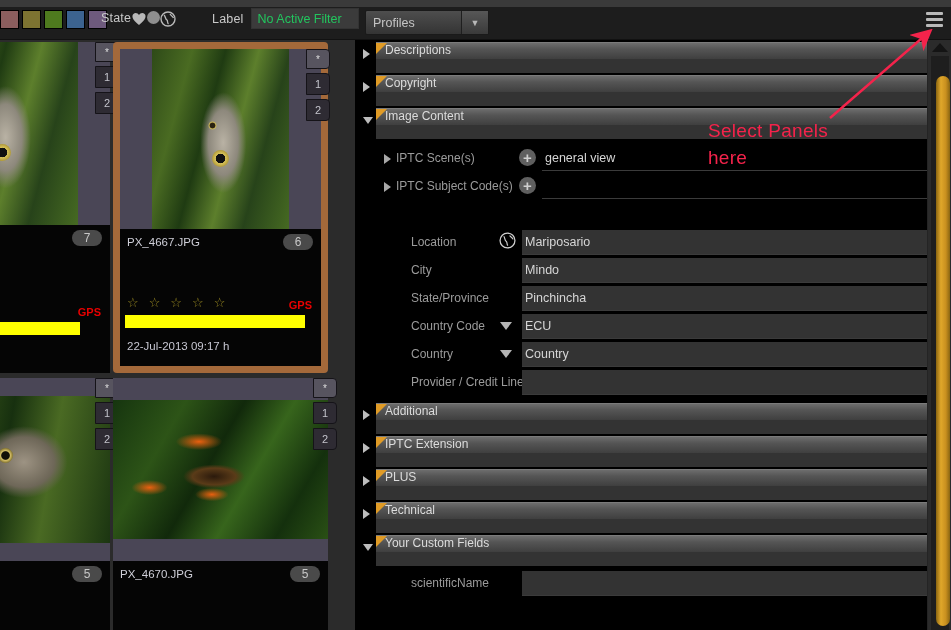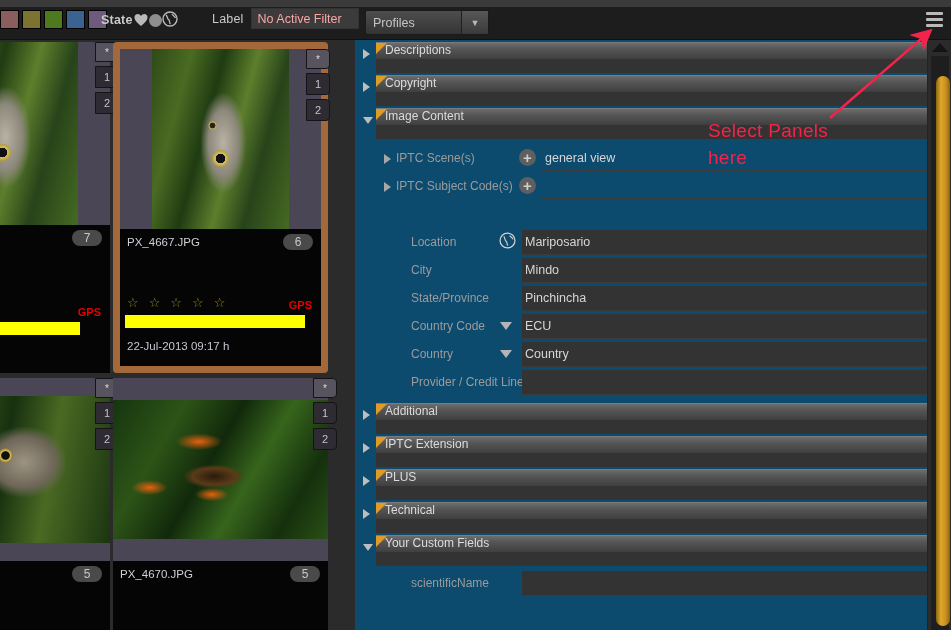--- a/index.html
+++ b/index.html
@@ -19,34 +19,34 @@
   }
   .tb-thinline {
     position:absolute; left:0; top:0; width:951px; height:7px;
     background:#3a3a3a;
   }
   .swatches { position: absolute; left: 0; top: 10px; display: flex; gap: 3px; }
   .sw { width: 19px; height: 19px; border: 1px solid #000; }
 
   .state-group {
     position: absolute; left: 101px; top: 11px;
-    display: flex; align-items: flex-end;  font-weight: bold;
+    display: flex; align-items: flex-start; 
   }
   .tb-label { color: #c9c9c9; font-size: 12.5px; letter-spacing: .2px; }
   .icon-heart { width: 16px; height: 15px; position: relative; }
   .icon-heart svg, .icon-globe svg { display: block; }
   .icon-dot { width: 13px; height: 13px; border-radius: 50%; background: #8e8e8e; }
 
   .label-group {
     position: absolute; left: 212px; top: 8px;
     display: flex; align-items: center; gap: 7px;
   }
   .filter-box {
     width: 108px; height: 21px; background: #3b3b3b;
-    color: #fca5a5; font-size: 12.5px;
+    color: #22c55e; font-size: 12.5px;
     display: flex; align-items: center; padding-left: 6px;
     border: 1px solid #333;
     white-space: nowrap; overflow: hidden;
   }
   .dbl-chev { color: #9a9a9a; font-size: 13px; line-height: 9px; margin-left:-2px;}
   .dbl-chev span { display:block; }
 
   
   .profiles {
     position: absolute; left: 365px; top: 10px;
@@ -133,21 +133,21 @@
   }
   .pic.p3 { background:
       radial-gradient(ellipse 28% 34% at 60% 45%, #9d9383 0%, #6e6758 50%, rgba(0,0,0,0) 72%),
       linear-gradient(100deg,#1d3512 0%,#3c5a1c 28%,#17300f 50%,#4a6a23 70%,#1b3511 100%);
   }
   .eye { position:absolute; border-radius:50%; }
 
   
   .meta-pane {
     position: absolute; left: 355px; top: 40px; width: 596px; height: 590px;
-    background: #0c4a6e; overflow: hidden;
+    background: #000000; overflow: hidden;
   }
   .sec {
     position: relative; height: 33px; margin: 0 0 0 0;
   }
   .sec-tri {
     position: absolute; left: 8px; top: 9px;
     width: 0; height: 0;
   }
   .tri-right {
     border-left: 7px solid #bdbdbd;

